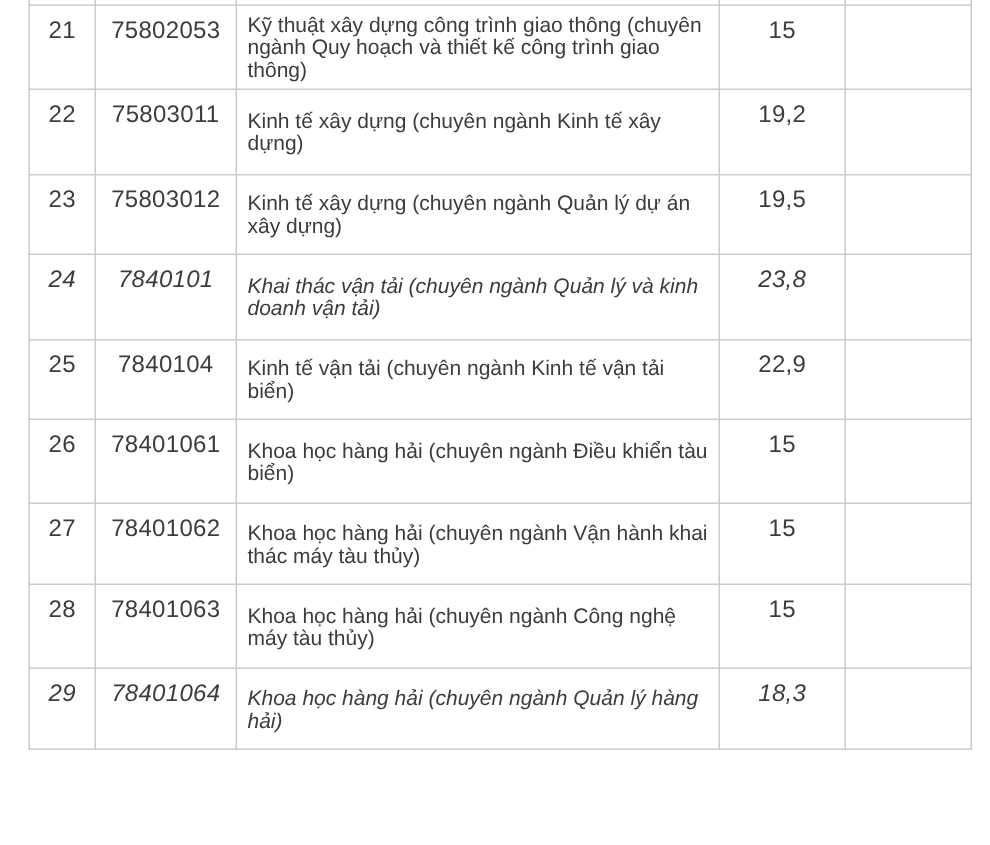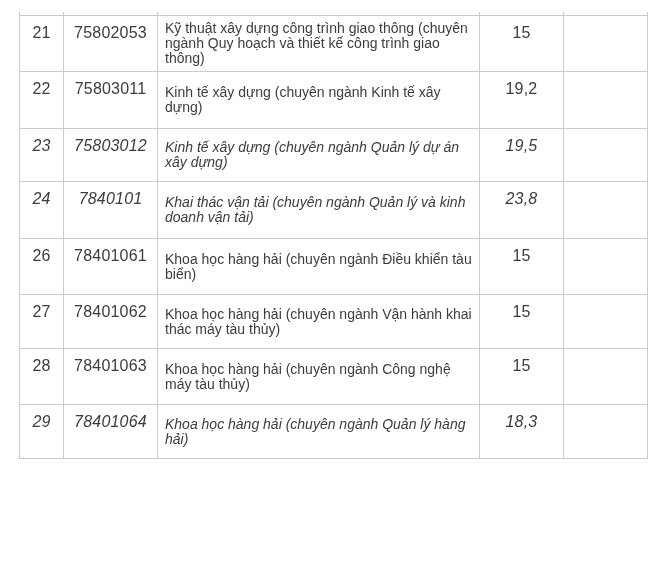--- a/index.html
+++ b/index.html
@@ -12,21 +12,21 @@
     width: 660px;
     height: 563px;
     background: #ffffff;
     overflow: hidden;
     font-family: "Liberation Sans", sans-serif;
     color: #3c3c3c;
   }
   table.scores {
     position: absolute;
     left: 19px;
-    top: 12px;
+    top: 0;
     border-collapse: collapse;
     table-layout: fixed;
     width: 623px;
   }
   table.scores td {
     border: 1px solid #cbcbcb;
     background: #ffffff;
     overflow: hidden;
   }
   tr.spacer td {
@@ -90,32 +90,39 @@
     <td class="score">15</td>
     <td class="blank"></td>
   </tr>
         <tr style="height: 57px;">
     <td class="stt">22</td>
     <td class="code">75803011</td>
     <td class="name">Kinh tế xây dựng (chuyên ngành Kinh tế xây dựng)</td>
     <td class="score">19,2</td>
     <td class="blank"></td>
   </tr>
-        <tr style="height: 53px; font-style: italic;">
+        <tr style="height: 53px;">
     <td class="stt">23</td>
     <td class="code">75803012</td>
     <td class="name">Kinh tế xây dựng (chuyên ngành Quản lý dự án xây dựng)</td>
     <td class="score">19,5</td>
     <td class="blank"></td>
   </tr>
         <tr style="height: 57px; font-style: italic;">
     <td class="stt">24</td>
     <td class="code">7840101</td>
     <td class="name">Khai thác vận tải (chuyên ngành Quản lý và kinh doanh vận tải)</td>
     <td class="score">23,8</td>
+    <td class="blank"></td>
+  </tr>
+        <tr style="height: 53px;">
+    <td class="stt">25</td>
+    <td class="code">7840104</td>
+    <td class="name">Kinh tế vận tải (chuyên ngành Kinh tế vận tải biển)</td>
+    <td class="score">22,9</td>
     <td class="blank"></td>
   </tr>
         <tr style="height: 56px;">
     <td class="stt">26</td>
     <td class="code">78401061</td>
     <td class="name">Khoa học hàng hải (chuyên ngành Điều khiển tàu biển)</td>
     <td class="score">15</td>
     <td class="blank"></td>
   </tr>
         <tr style="height: 54px;">

